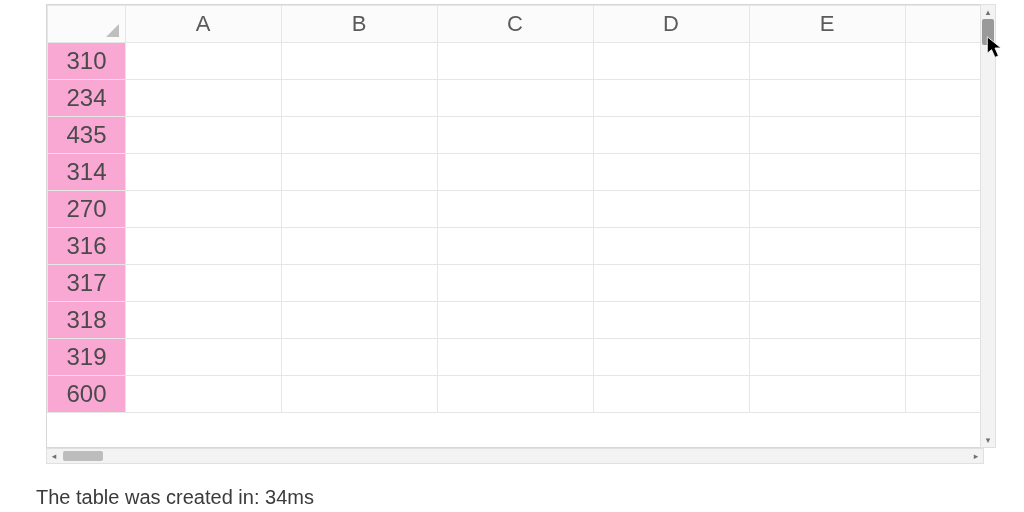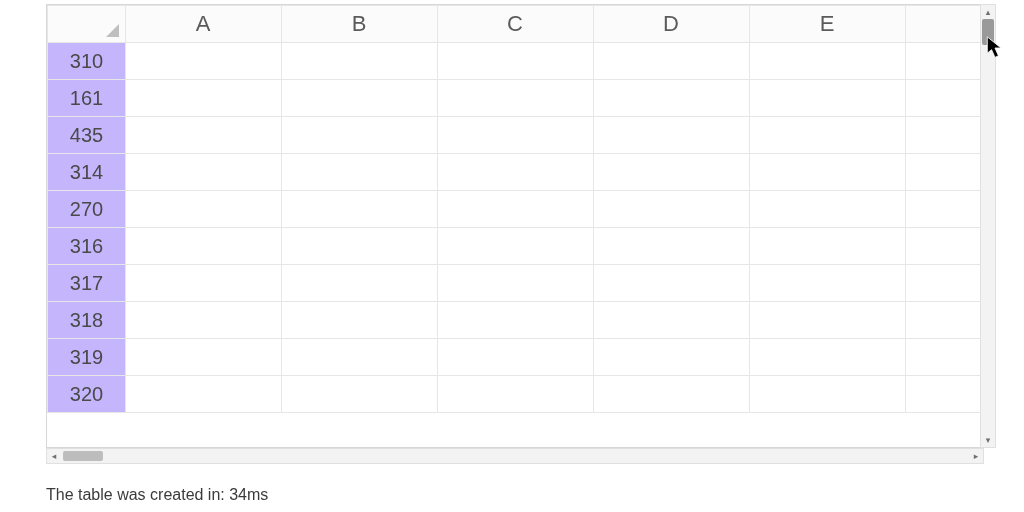--- a/index.html
+++ b/index.html
@@ -47,22 +47,22 @@
   }
   th.corner .tri {
     position: absolute;
     right: 6px;
     bottom: 5px;
     width: 0; height: 0;
     border-left: 13px solid transparent;
     border-bottom: 13px solid #bfbfbf;
   }
   th.rowhdr {
-    background: #c4b5fd;
-    font-size: 20px;
+    background: #f9a8d4;
+    font-size: 24px;
     color: #4a4a4a;
     text-align: center;
   }
   td.cell {
     background: #ffffff;
   }
   col.rowcol { width: 78px; }
   col.datacol { width: 156px; }
   col.lastcol { width: 78px; }
 
@@ -122,23 +122,23 @@
   .cursor {
     position: absolute;
     top: 36px;
     right: 20px;
     width: 18px; height: 24px;
     pointer-events: none;
   }
 
   .status {
     position: absolute;
-    left: 46px;
+    left: 36px;
     top: 486px;
-    font-size: 16px;
+    font-size: 20px;
     color: #3b3b3b;
     white-space: nowrap;
   }
 </style>
 </head>
 <body>
 
 <div class="sheet-wrap">
   <table class="grid">
     <colgroup>
@@ -167,21 +167,21 @@
         <tr>
           <th class="rowhdr">310</th>
           <td class="cell"></td>
           <td class="cell"></td>
           <td class="cell"></td>
           <td class="cell"></td>
           <td class="cell"></td>
           <td class="cell"></td>
         </tr>
         <tr>
-          <th class="rowhdr">161</th>
+          <th class="rowhdr">234</th>
           <td class="cell"></td>
           <td class="cell"></td>
           <td class="cell"></td>
           <td class="cell"></td>
           <td class="cell"></td>
           <td class="cell"></td>
         </tr>
         <tr>
           <th class="rowhdr">435</th>
           <td class="cell"></td>
@@ -239,21 +239,21 @@
         <tr>
           <th class="rowhdr">319</th>
           <td class="cell"></td>
           <td class="cell"></td>
           <td class="cell"></td>
           <td class="cell"></td>
           <td class="cell"></td>
           <td class="cell"></td>
         </tr>
         <tr>
-          <th class="rowhdr">320</th>
+          <th class="rowhdr">600</th>
           <td class="cell"></td>
           <td class="cell"></td>
           <td class="cell"></td>
           <td class="cell"></td>
           <td class="cell"></td>
           <td class="cell"></td>
         </tr>
       </tbody>
   </table>
 </div>

